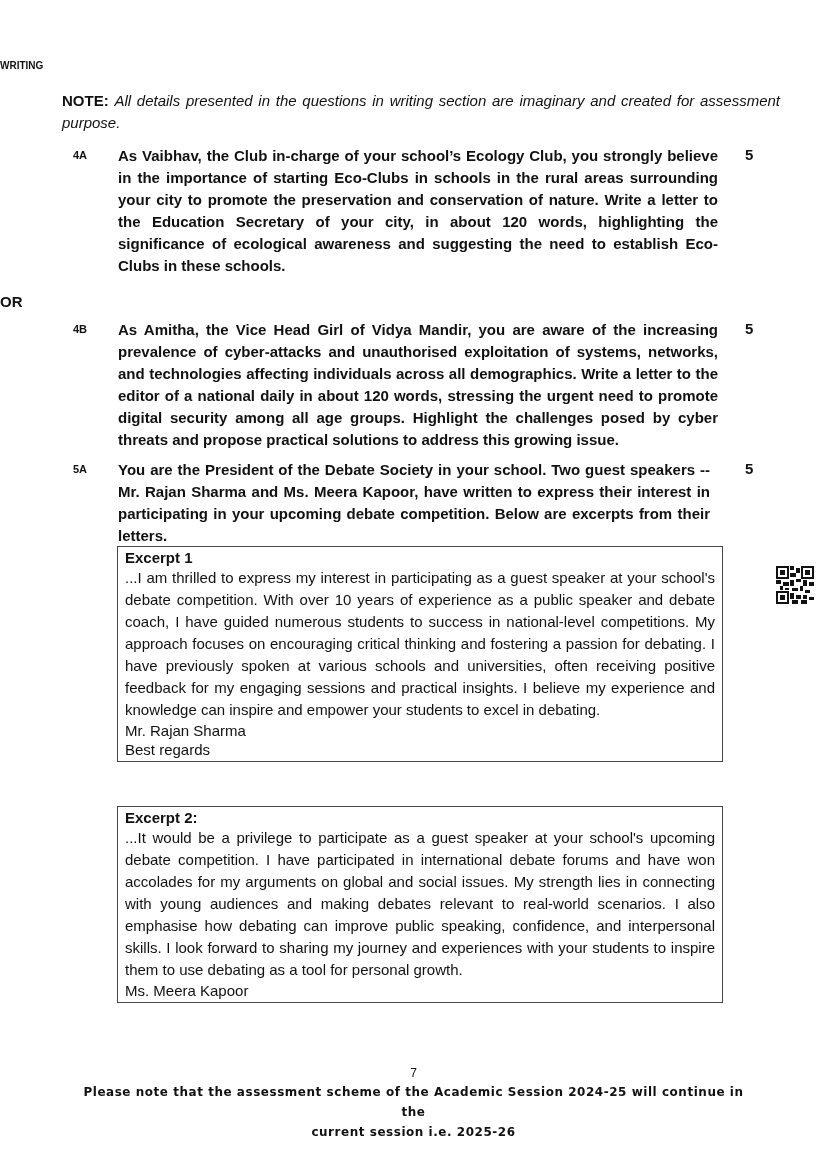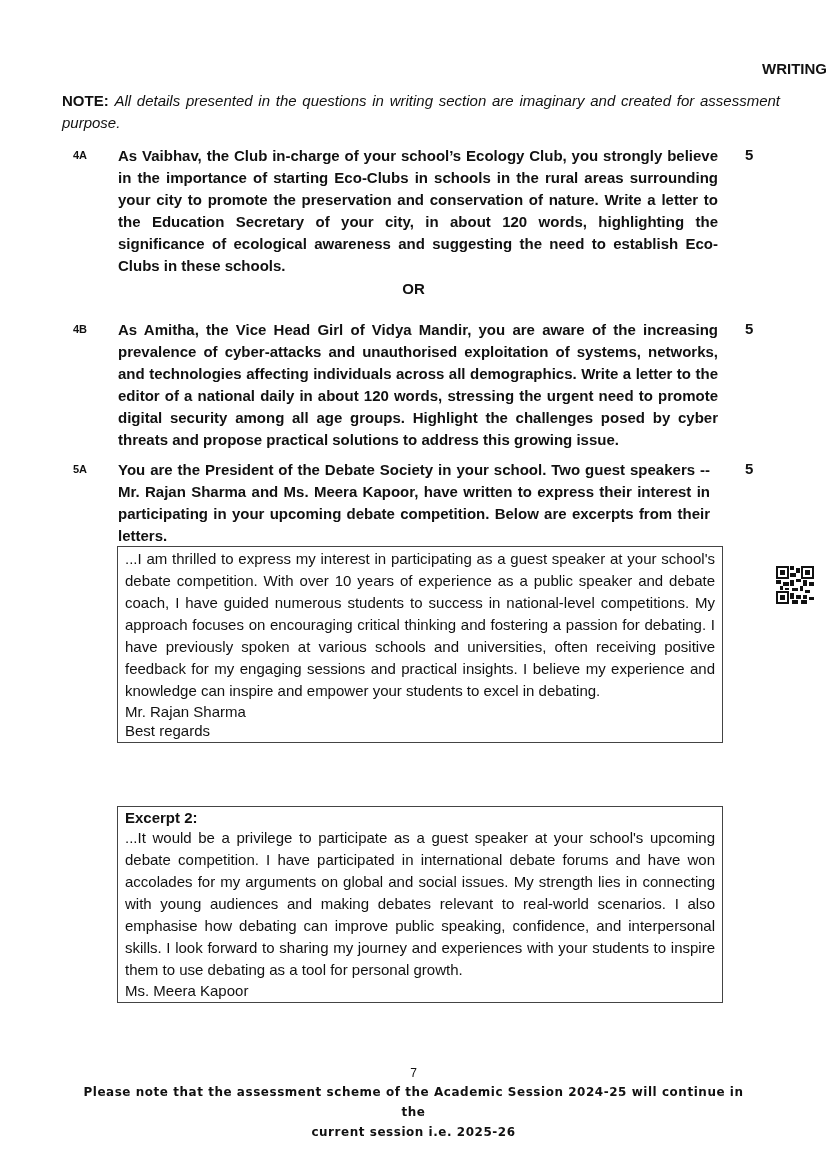--- a/index.html
+++ b/index.html
@@ -2,21 +2,21 @@
 <html><head>
 <meta charset="utf-8">
 <style>
   html, body { margin: 0; padding: 0; background: #ffffff; }
   body {
     width: 827px; height: 1169px; position: relative; overflow: hidden;
     font-family: "Liberation Sans", sans-serif; color: #111;
   }
   .page-title {
     position: absolute; left: 0; width: 827px; top: 60px;
-    text-align: right; font-weight: bold; font-size: 15px;
+    text-align: left; font-weight: bold; font-size: 10px;
   }
   .note {
     position: absolute; left: 62px; width: 718px; top: 90px;
     font-size: 15px; line-height: 22px; text-align: justify;
   }
   .note .note-label { font-weight: bold; }
   .note .note-text { font-style: italic; }
   .q {
     position: absolute; left: 0; width: 827px;
   }
@@ -24,22 +24,22 @@
     position: absolute; left: 73px; top: 0; font-weight: bold; font-size: 11px; line-height: 22px;
   }
   .q-text {
     position: absolute; left: 118px; width: 600px; top: 1px;
     font-size: 15px; line-height: 22px; text-align: justify; font-weight: bold;
   }
   .q-marks {
     position: absolute; left: 745px; top: 0; font-weight: bold; font-size: 15px; line-height: 22px;
   }
   .or {
-    position: absolute; left: 0; width: 827px; top: 280px;
-    text-align: center; font-weight: bold; font-size: 15px;
+    position: absolute; left: 0; width: 827px; top: 293px;
+    text-align: left; font-weight: bold; font-size: 15px;
   }
   .excerpt {
     position: absolute; left: 117px; width: 590px;
     border: 1px solid #444; padding: 1px 7px 2px 7px;
     font-size: 15px; line-height: 22px;
   }
   .excerpt-title { font-weight: bold; display: block; line-height: 19px; }
   .excerpt-body { display: block; text-align: justify; }
   .excerpt-line { display: block; line-height: 19px; }
   .qr {
@@ -80,20 +80,21 @@
   <div class="q-marks">5</div>
 </div>
 
 <div class="q" style="top:458px;">
   <div class="q-num">5A</div>
   <div class="q-text" style="width:592px;">You are the President of the Debate Society in your school. Two guest speakers --Mr. Rajan Sharma and Ms. Meera Kapoor, have written to express their interest in participating in your upcoming debate competition. Below are excerpts from their letters.</div>
   <div class="q-marks">5</div>
 </div>
 
 <div class="excerpt" style="top:546px;">
+  <span class="excerpt-title">Excerpt 1</span>
   <span class="excerpt-body">...I am thrilled to express my interest in participating as a guest speaker at your school's debate competition. With over 10 years of experience as a public speaker and debate coach, I have guided numerous students to success in national-level competitions. My approach focuses on encouraging critical thinking and fostering a passion for debating. I have previously spoken at various schools and universities, often receiving positive feedback for my engaging sessions and practical insights. I believe my experience and knowledge can inspire and empower your students to excel in debating.</span>
   <span class="excerpt-line">Mr. Rajan Sharma</span>
   <span class="excerpt-line">Best regards</span>
 </div>
 
 <div class="excerpt" style="top:806px;">
   <span class="excerpt-title">Excerpt 2:</span>
   <span class="excerpt-body">...It would be a privilege to participate as a guest speaker at your school's upcoming debate competition. I have participated in international debate forums and have won accolades for my arguments on global and social issues. My strength lies in connecting with young audiences and making debates relevant to real-world scenarios. I also emphasise how debating can improve public speaking, confidence, and interpersonal skills. I look forward to sharing my journey and experiences with your students to inspire them to use debating as a tool for personal growth.</span>
   <span class="excerpt-line">Ms. Meera Kapoor</span>
 </div>

